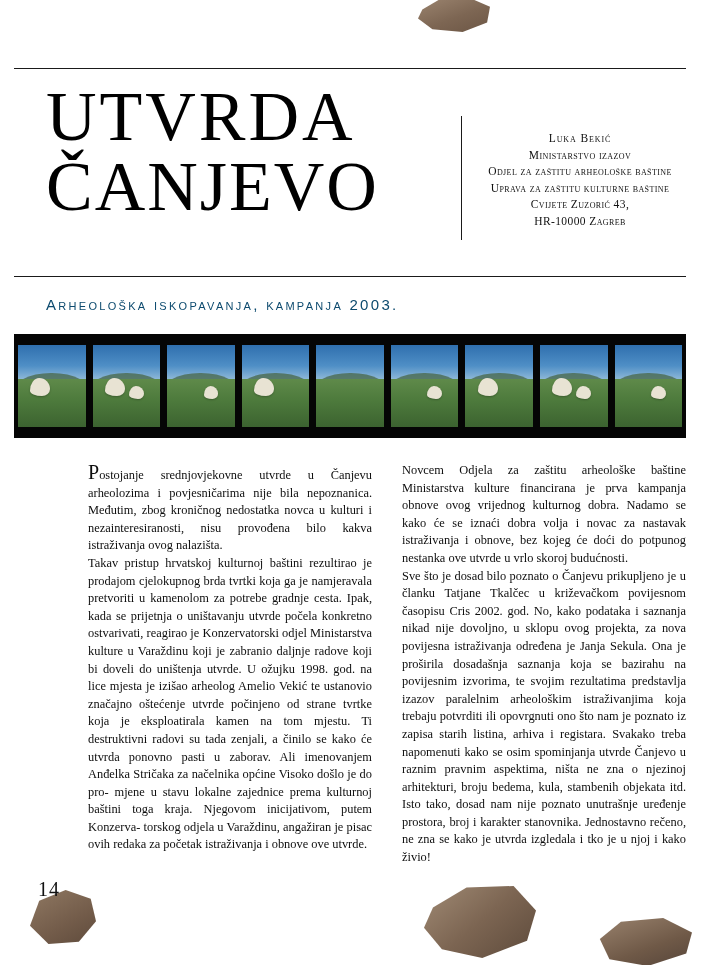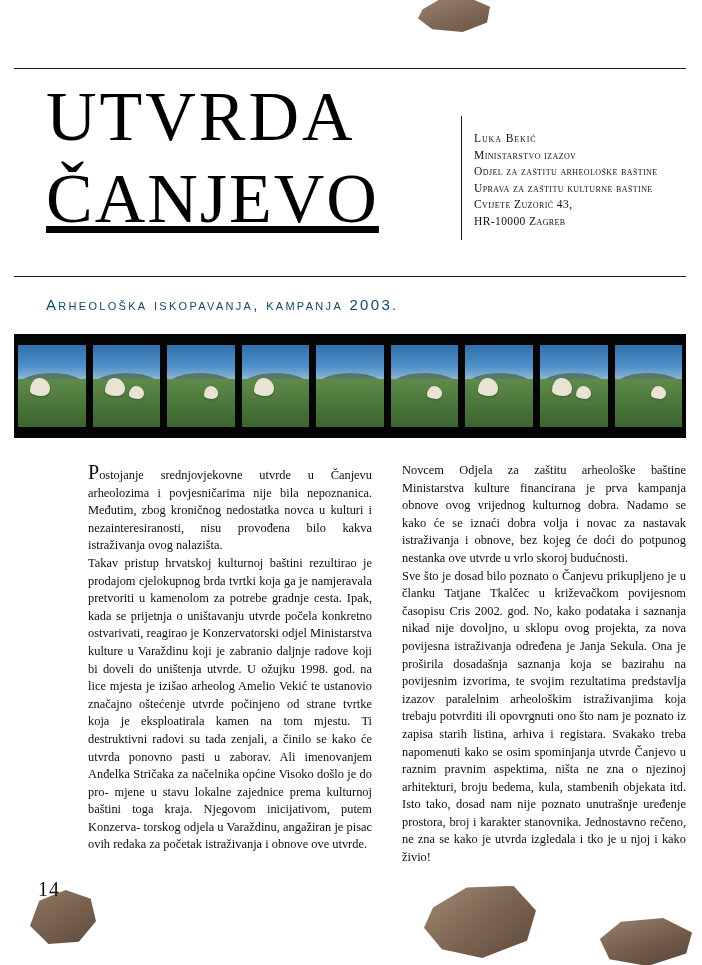--- a/index.html
+++ b/index.html
@@ -72,28 +72,28 @@
   .masthead .line {
     font-family: "Liberation Serif", serif;
     font-size: 70px;
     line-height: 66px;
     letter-spacing: 1px;
     color: #000;
     font-weight: normal;
     margin: 0;
   }
   .masthead .line1 { letter-spacing: 3px; }
-  .masthead .line2 { letter-spacing: 2px; margin-top: 16px; text-decoration: underline; }
+  .masthead .line2 { letter-spacing: 2px; margin-top: 4px; }
 
   
   .author-block {
     position: absolute;
     left: 474px; top: 130px;
     width: 212px;
-    text-align: left;
+    text-align: center;
     font-family: "Liberation Serif", serif;
     font-variant: small-caps;
     font-size: 11.5px;
     line-height: 16.5px;
     color: #111;
     letter-spacing: 0.4px;
   }
   .author-block div { white-space: nowrap; }
   .author-block .name { letter-spacing: 0.9px; }
 

